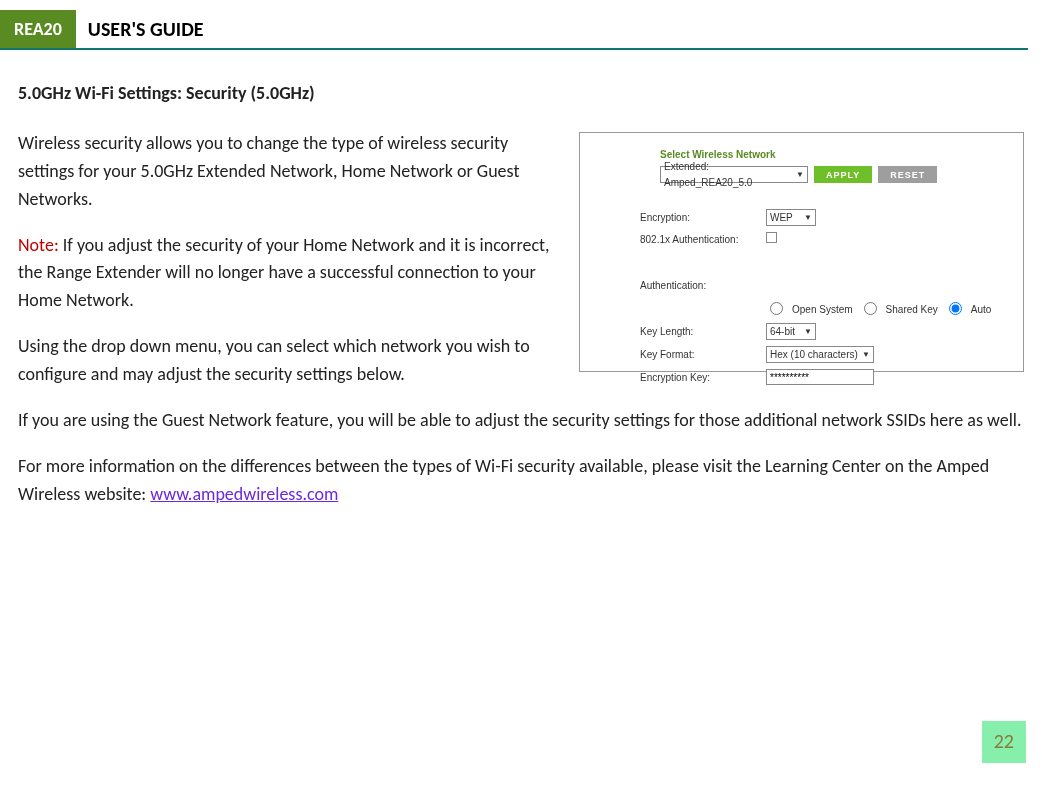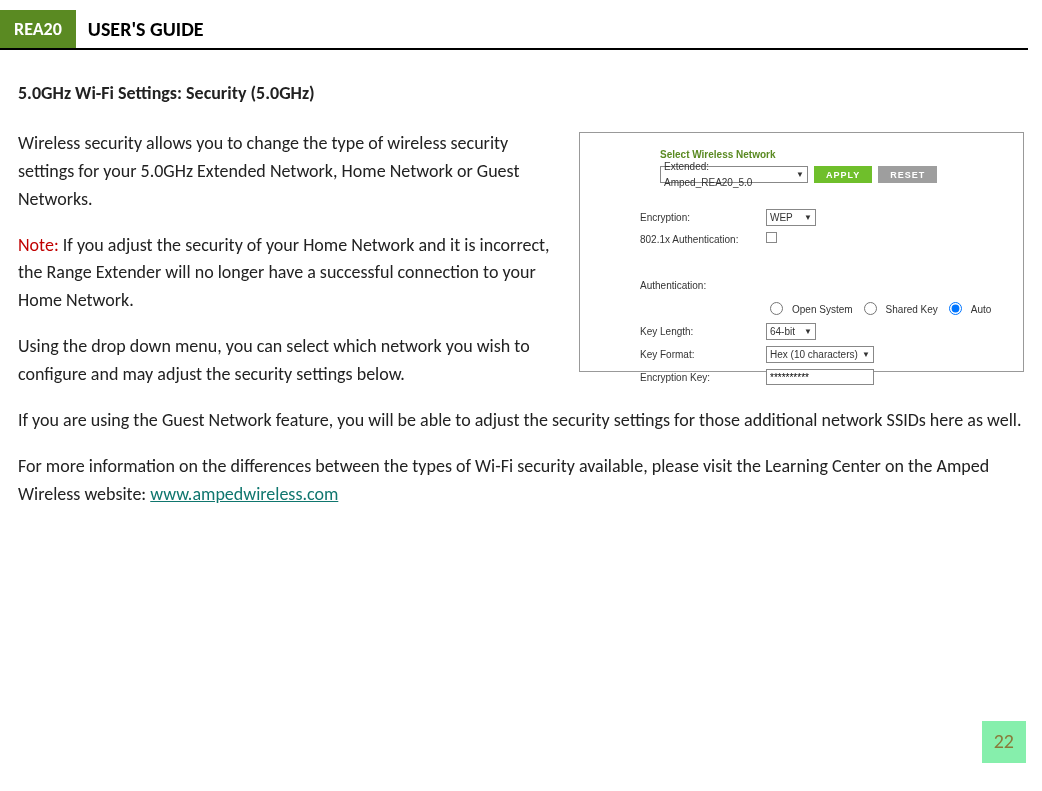--- a/index.html
+++ b/index.html
@@ -7,21 +7,21 @@
       width: 1042px;
       height: 791px;
       font-family: Calibri, Arial, sans-serif;
       background: #fff;
       position: relative;
       padding: 0;
     }
     .header {
       display: flex;
       align-items: stretch;
-      border-bottom: 2px solid #000000;
+      border-bottom: 2px solid #0f766e;
       margin: 10px 14px 0 0;
     }
     .header-tab {
       background: #5a8a22;
       color: #fff;
       font-weight: bold;
       font-size: 18px;
       padding: 7px 14px;
       display: flex;
       align-items: center;
@@ -150,21 +150,21 @@
     }
     .fig-input {
       border: 1px solid #888;
       font-size: 10px;
       padding: 1px 3px;
       height: 16px;
       width: 108px;
       font-family: Arial, sans-serif;
     }
     a.link {
-      color: #0f766e;
+      color: #6d28d9;
       text-decoration: underline;
     }
     .page-num {
       position: absolute;
       bottom: 28px;
       right: 16px;
       background: #86efac;
       color: #8a7a3a;
       font-size: 20px;
       padding: 8px 12px 10px 12px;

